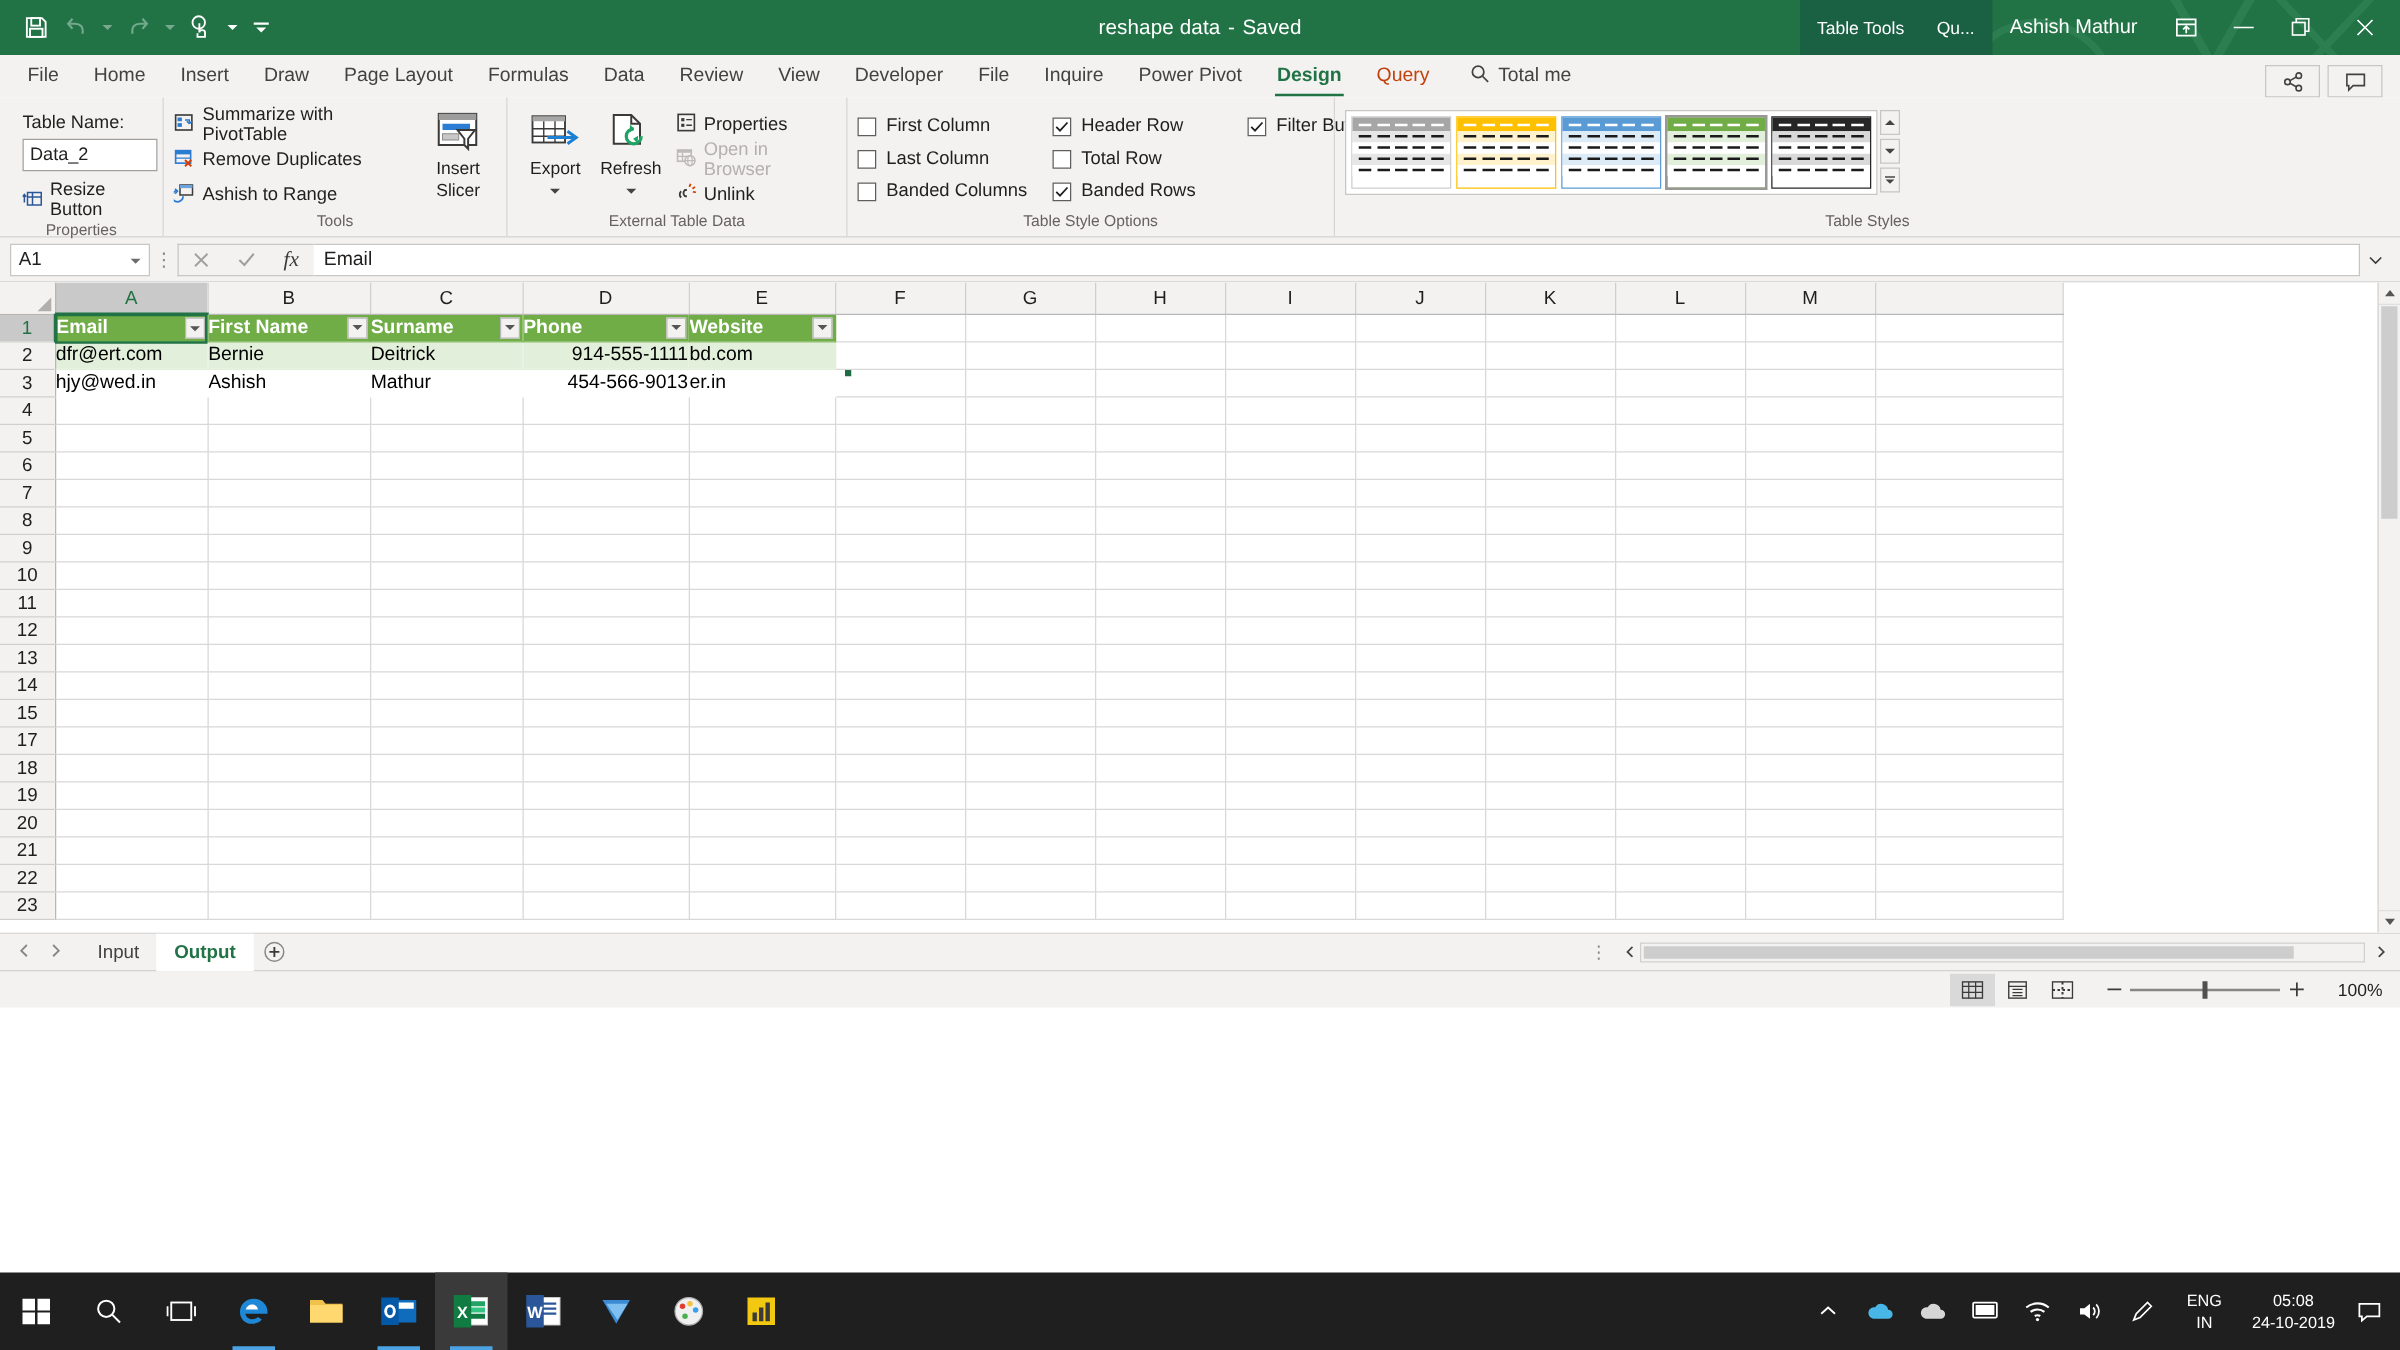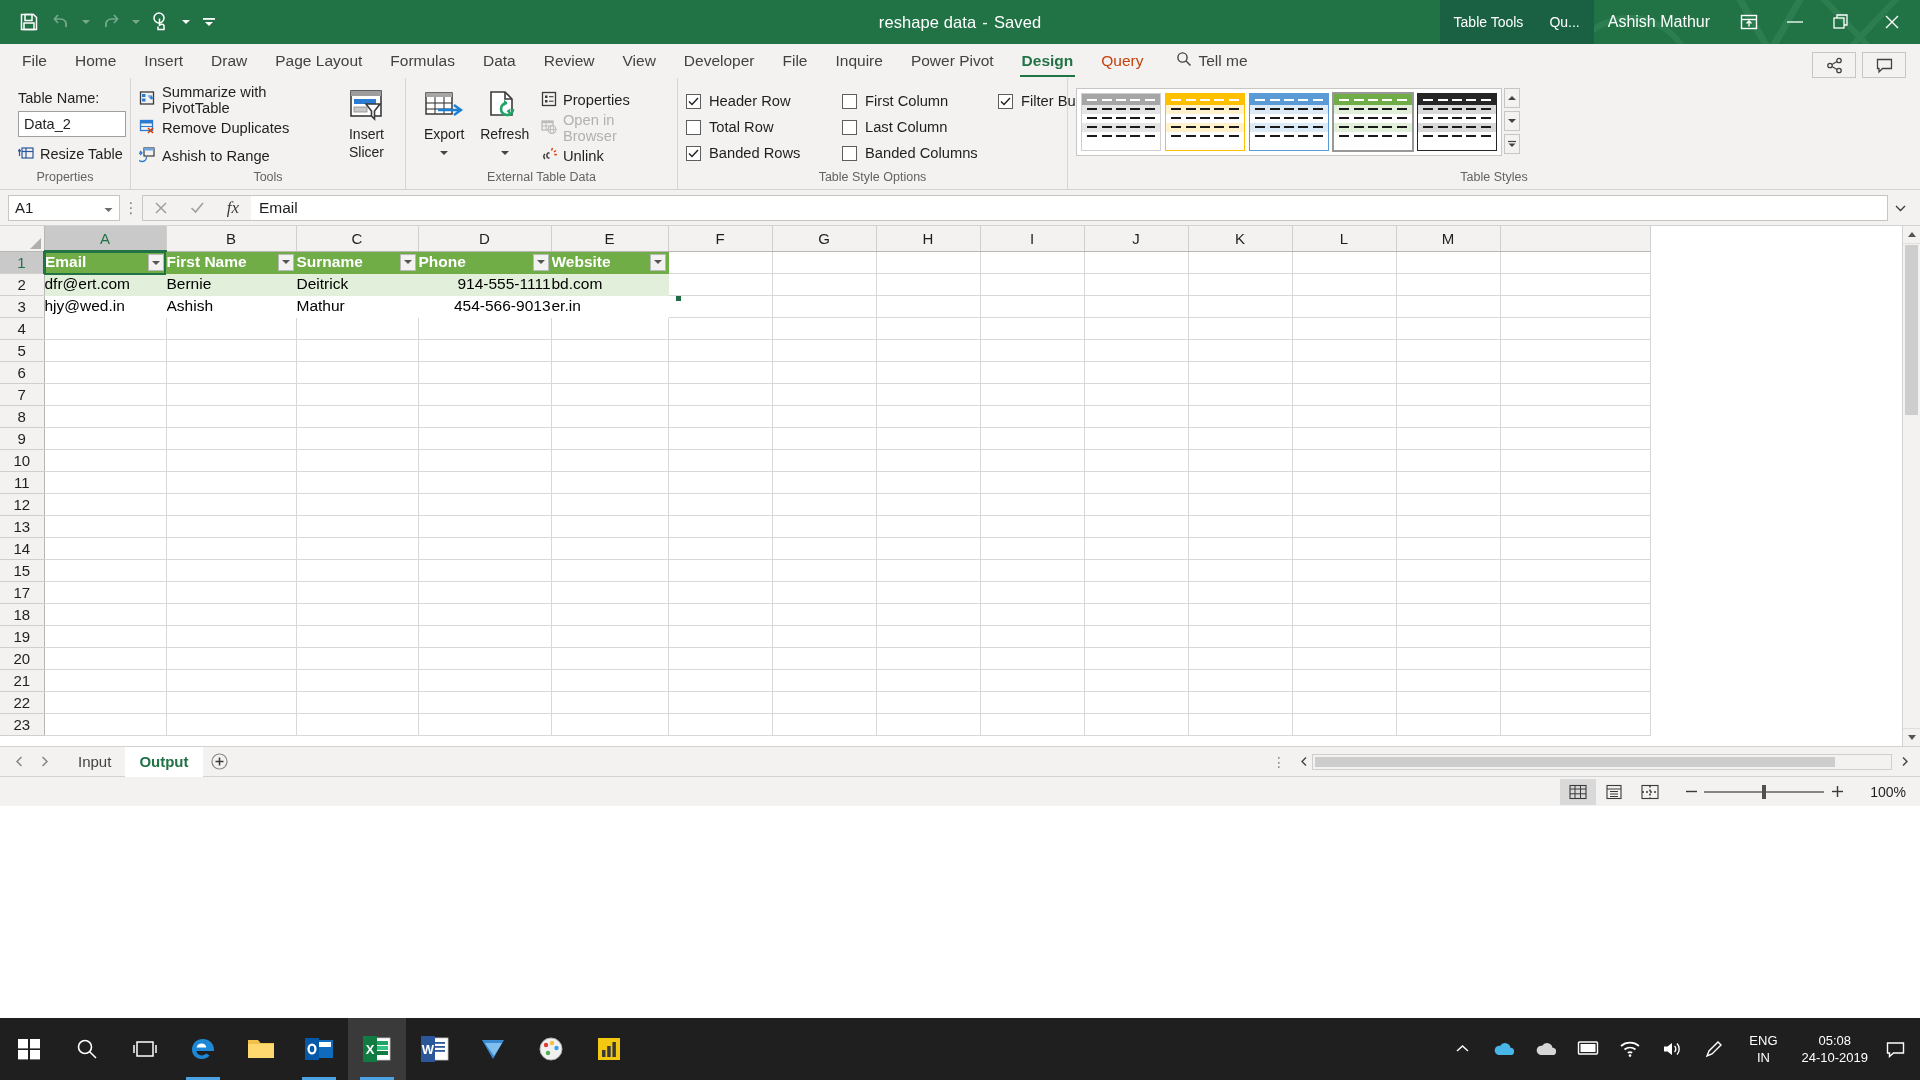--- a/index.html
+++ b/index.html
@@ -366,21 +366,21 @@
     <div class="tab active">Design</div>
     <div class="tab ctxcolor">Query</div>
 
     <div style="display:flex;align-items:center;height:34px;padding:0 10px 0 18px;gap:7px">
       <span>
         <svg width="16" height="16" viewBox="0 0 16 16">
             <circle cx="6.5" cy="6.5" r="4.6" fill="none" stroke="#444241" stroke-width="1.4"></circle>
             <line x1="10" y1="10" x2="14.5" y2="14.5" stroke="#444241" stroke-width="1.4"></line>
           </svg>
       </span>
-      <span style="font-size:15.5px;color:#444241">Tell me</span>
+      <span style="font-size:15.5px;color:#444241">Total me</span>
     </div>
 
     <div style="margin-left:auto;display:flex;align-items:center;gap:6px;padding-right:14px">
       <div style="width:44px;height:26px;border:1px solid #c8c6c4;display:flex;align-items:center;justify-content:center">
         <svg width="17" height="17" viewBox="0 0 17 17">
             <circle cx="13" cy="3.5" r="2.2" fill="none" stroke="#444241" stroke-width="1.3"></circle>
             <circle cx="4" cy="8.5" r="2.2" fill="none" stroke="#444241" stroke-width="1.3"></circle>
             <circle cx="13" cy="13.5" r="2.2" fill="none" stroke="#444241" stroke-width="1.3"></circle>
             <line x1="6" y1="7.5" x2="11" y2="4.6" stroke="#444241" stroke-width="1.2"></line>
             <line x1="6" y1="9.6" x2="11" y2="12.4" stroke="#444241" stroke-width="1.2"></line>
@@ -403,21 +403,21 @@
           <input class="name-input" type="text" value="Data_2" style="">
           <div class="cmd-row">
             <span>
               <svg width="17" height="17" viewBox="0 0 17 17">
                   <rect x="4" y="4" width="11" height="10" fill="none" stroke="#2b579a" stroke-width="1.2"></rect>
                   <line x1="4" y1="7.5" x2="15" y2="7.5" stroke="#2b579a" stroke-width="1.2"></line>
                   <line x1="8" y1="4" x2="8" y2="14" stroke="#2b579a" stroke-width="1.2"></line>
                   <path d="M1.5 6 L1.5 12 M0 7.5 L1.5 5.5 L3 7.5" fill="none" stroke="#2b579a" stroke-width="1.2"></path>
                 </svg>
             </span>
-            <span>Resize Table</span>
+            <span>Resize Button</span>
           </div>
         </div>
       </div>
       <div class="rgroup-label">Properties</div>
     </div>
 
     <div class="rgroup" style="width:275px">
       <div class="rgroup-body">
         <div class="vcmds" style="width:200px">
           <div class="vcmd">
@@ -541,52 +541,52 @@
         </div>
       </div>
       <div class="rgroup-label">External Table Data</div>
     </div>
 
     <div class="rgroup" style="width:390px">
       <div class="rgroup-body">
         <div class="chk-grid">
           <div class="chk-col">
             <div class="chk">
+              <span class="box"></span>
+              <span>First Column</span>
+            </div>
+            <div class="chk">
+              <span class="box"></span>
+              <span>Last Column</span>
+            </div>
+            <div class="chk">
+              <span class="box"></span>
+              <span>Banded Columns</span>
+            </div>
+          </div>
+          <div class="chk-col">
+            <div class="chk">
               <span class="box">
                   <svg width="11" height="9" viewBox="0 0 11 9">
                     <path d="M1 4.5 L4 7.5 L10 1" fill="none" stroke="#201f1e" stroke-width="1.4"></path>
                   </svg>
                 </span>
               <span>Header Row</span>
             </div>
             <div class="chk">
               <span class="box"></span>
               <span>Total Row</span>
             </div>
             <div class="chk">
               <span class="box">
                   <svg width="11" height="9" viewBox="0 0 11 9">
                     <path d="M1 4.5 L4 7.5 L10 1" fill="none" stroke="#201f1e" stroke-width="1.4"></path>
                   </svg>
                 </span>
               <span>Banded Rows</span>
-            </div>
-          </div>
-          <div class="chk-col">
-            <div class="chk">
-              <span class="box"></span>
-              <span>First Column</span>
-            </div>
-            <div class="chk">
-              <span class="box"></span>
-              <span>Last Column</span>
-            </div>
-            <div class="chk">
-              <span class="box"></span>
-              <span>Banded Columns</span>
             </div>
           </div>
           <div class="chk-col" style="width:120px">
             <div class="chk">
               <span class="box">
                   <svg width="11" height="9" viewBox="0 0 11 9">
                     <path d="M1 4.5 L4 7.5 L10 1" fill="none" stroke="#201f1e" stroke-width="1.4"></path>
                   </svg>
                 </span>
               <span>Filter Button</span>

